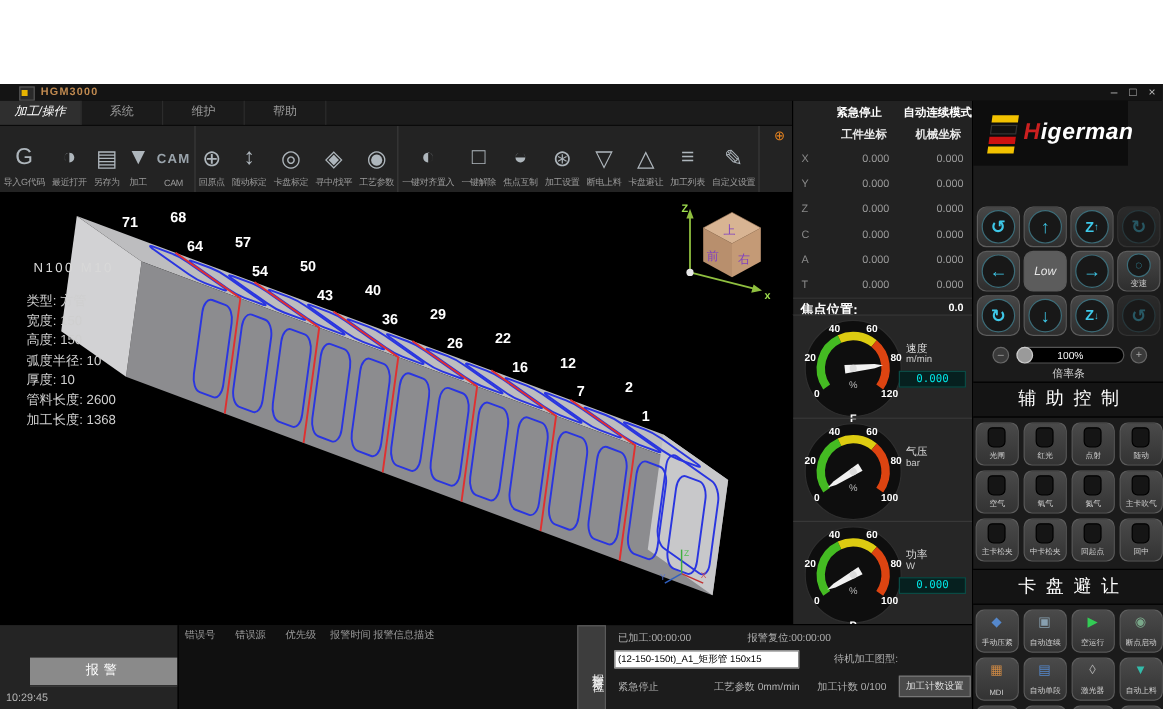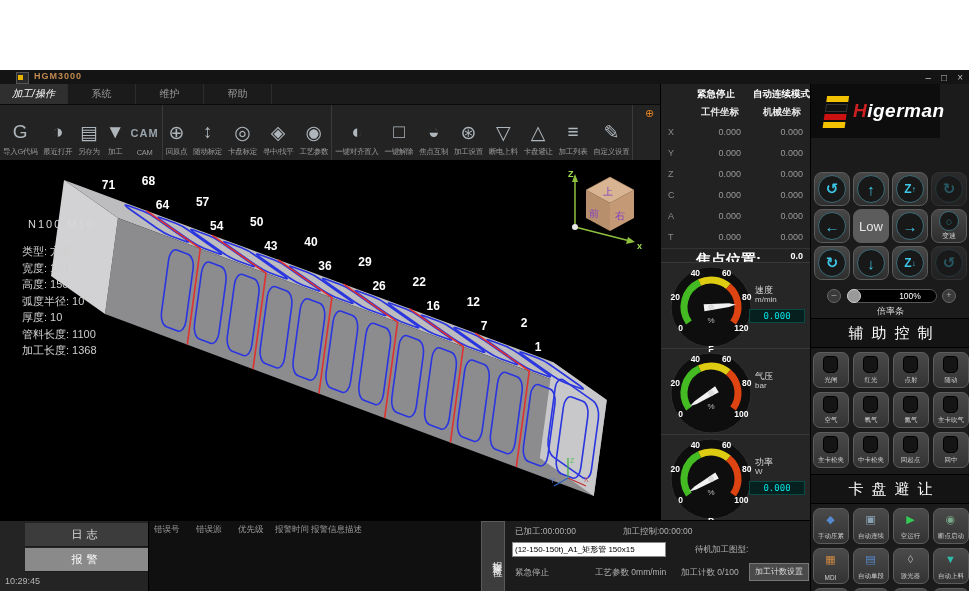--- a/index.html
+++ b/index.html
@@ -30,21 +30,21 @@
   #params{position:absolute;left:22px;top:83px;color:#cfcfcf;font-size:11px;line-height:16.5px;}
   
   #coords{position:absolute;left:660px;top:14px;width:150px;height:178px;background:#222;border-left:1px solid #000;}
   .co-head{position:absolute;top:4px;font-size:9.5px;color:#fff;font-weight:bold;}
   .co-sub{position:absolute;top:22px;font-size:9.5px;color:#e8e8e8;font-weight:bold;}
   .co-row{position:absolute;left:0;width:150px;height:21px;font-size:9px;color:#9a9a9a;}
   .co-axis{position:absolute;left:7px;top:5px;color:#8a8a8a;}
   .co-v1{position:absolute;left:38px;top:5px;width:42px;text-align:right;}
   .co-v2{position:absolute;left:100px;top:5px;width:42px;text-align:right;}
   #focusrow{position:absolute;left:0;top:164px;width:150px;height:14px;border-top:1px solid #333;}
-  #focusrow .fl{position:absolute;left:6px;top:2px;font-size:15px;color:#fff;font-weight:bold;margin-left:29px;}
+  #focusrow .fl{position:absolute;left:6px;top:2px;font-size:11px;color:#fff;font-weight:bold;}
   #focusrow .fv{position:absolute;right:8px;top:2px;font-size:9px;color:#fff;font-weight:bold;}
   
   #gaugepanel{position:absolute;left:660px;top:192px;width:150px;height:329px;background:#262626;border-left:1px solid #000;}
   .gauge-row{position:absolute;left:0;width:150px;height:86px;border-top:1px solid #383838;}
   .g-unit{position:absolute;left:94px;top:22px;width:54px;color:#ddd;font-size:9px;line-height:10px;}
   .g-unit .u2{font-size:8px;color:#ccc;}
   .g-val{position:absolute;left:88px;top:46px;width:54px;height:12px;background:#06201f;border:1px solid #0a4a44;
          color:#00e5e5;font-size:9px;line-height:12px;text-align:center;font-family:"DejaVu Sans Mono",monospace;}
   
   #sidebar{position:absolute;left:810px;top:14px;width:159px;height:507px;background:#1b1b1b;border-left:1px solid #000;}
@@ -53,38 +53,38 @@
   #logobars div{height:6px;margin-bottom:2px;}
   #brand{position:absolute;left:42px;top:16px;font-size:19px;font-weight:bold;font-style:italic;color:#fff;letter-spacing:0.5px;}
   #brand b{color:#cc2020;}
   .sec-title{position:absolute;left:0;width:159px;height:28px;line-height:28px;text-align:center;color:#fff;
              font-size:15px;letter-spacing:8px;text-indent:8px;background:#141414;border-top:1px solid #000;border-bottom:1px solid #000;}
   .btn-grid{position:absolute;left:0;width:159px;display:grid;grid-template-columns:repeat(4,36px);gap:3px;justify-content:center;}
   .axbtn{width:36px;height:34px;border-radius:8px;background:linear-gradient(#474747,#2e2e2e);border:1px solid #5c5c5c;
          display:flex;align-items:center;justify-content:center;box-sizing:border-box;}
   .axbtn .ring{width:26px;height:26px;border-radius:50%;background:#181818;border:1px solid #3c6c78;
          display:flex;align-items:center;justify-content:center;color:#3ec8e8;font-size:15px;font-weight:bold;}
-  .axbtn.txt{background:#5c5c5c;color:#e5e5e5;font-size:13px;}
+  .axbtn.txt{background:#5c5c5c;color:#e5e5e5;font-size:10px;font-style:italic;}
   .axbtn.dis{opacity:0.35;}
   .axbtn.small .ring{width:18px;height:18px;font-size:10px;}
   .axbtn .sml-label{font-size:7px;color:#ccc;}
   .zlab{font-size:12px;}
   .zarrow{font-size:8px;vertical-align:super;}
   .gbtn{width:36px;height:36px;border-radius:7px;background:linear-gradient(#4a4a4a,#333);border:1px solid #5c5c5c;
         display:flex;flex-direction:column;align-items:center;justify-content:space-between;box-sizing:border-box;padding:3px 1px 2px 1px;}
   .gbtn .blob{width:13px;height:15px;border-radius:4px 4px 5px 5px;background:#151515;border:1px solid #000;}
   .gbtn .glabel{font-size:7px;color:#d0d0d0;white-space:nowrap;transform:scale(0.92);}
   .gbtn .cglyph{height:15px;line-height:15px;font-size:11px;}
   
   #sliderrow{position:absolute;left:0;width:159px;height:18px;}
   .srbtn{position:absolute;top:3px;width:12px;height:12px;border-radius:50%;background:#3a3a3a;border:1px solid #666;
          color:#aaa;font-size:9px;line-height:11px;text-align:center;}
   #srtrack{position:absolute;left:36px;top:3px;width:88px;height:12px;background:#000;border:1px solid #555;border-radius:7px;}
   #srknob{position:absolute;left:-1px;top:-1px;width:12px;height:12px;border-radius:50%;background:#9a9a9a;border:1px solid #ccc;}
-  #srval{position:absolute;left:0;top:1px;width:88px;text-align:center;color:#fff;font-size:8.5px;padding-left:18px;}
+  #srval{position:absolute;left:0;top:1px;width:88px;text-align:center;color:#fff;font-size:8.5px;}
   #srlabel{position:absolute;left:0;width:159px;text-align:center;color:#ddd;font-size:9px;}
   
   #bottom{position:absolute;left:0;top:450px;width:810px;height:71px;background:#1c1c1c;border-top:1px solid #000;}
   #btabs{position:absolute;left:0;top:0;width:148px;height:71px;background:#242424;}
   .btab{position:absolute;left:25px;width:123px;height:23px;line-height:23px;text-align:center;font-size:11px;
         letter-spacing:4px;color:#ddd;background:#3c3c3c;border-bottom:1px solid #1a1a1a;}
   .btab.selected{background:#8a8a8a;color:#fff;}
   #btime{position:absolute;left:5px;top:55px;font-size:9px;color:#b5b5b5;}
   #alarmlist{position:absolute;left:148px;top:0;width:332px;height:71px;background:#101010;border-left:1px solid #000;}
   .alhead{position:absolute;top:3px;font-size:8.5px;color:#9a9a9a;white-space:nowrap;}
@@ -337,21 +337,21 @@
           <text x="-10" y="27" fill="#5070d0" font-size="7">Y</text>
         </g>
       </svg>
     <div id="gcode">N100 M10</div>
     <div id="params">
         <div>类型: 方管</div>
         <div>宽度: 150</div>
         <div>高度: 150</div>
         <div>弧度半径: 10</div>
         <div>厚度: 10</div>
-        <div>管料长度: 1100</div>
+        <div>管料长度: 2600</div>
         <div>加工长度: 1368</div>
       </div>
   </div>
 
   <div id="coords">
     <div class="co-head" style="left:36px;">紧急停止</div>
     <div class="co-head" style="left:92px;">自动连续模式</div>
     <div class="co-sub" style="left:40px;">工件坐标</div>
     <div class="co-sub" style="left:102px;text-align:right;">机械坐标</div>
     <div id="axisrows">
@@ -639,35 +639,34 @@
         </div>
         <div class="gbtn"></div>
         <div class="gbtn"></div>
         <div class="gbtn"></div>
         <div class="gbtn"></div>
       </div>
   </div>
 
   <div id="bottom">
     <div id="btabs">
-        <div class="btab" style="top: 2px;">日志</div>
         <div class="btab selected" style="top: 27px; text-align: center;">报警</div>
       </div>
     <div id="btime">10:29:45</div>
     <div id="alarmlist">
         <span class="alhead" style="left: 5px;">错误号</span>
         <span class="alhead" style="left: 47px;">错误源</span>
         <span class="alhead" style="left: 89px;">优先级</span>
         <span class="alhead" style="left: 126px;">报警时间</span>
         <span class="alhead" style="left: 162px;">报警信息描述</span>
       </div>
     <div id="alreset">报警复位</div>
     <div id="bstatus">
       <span class="bs-txt" style="left:10px;top:5px;">已加工:00:00:00</span>
-      <span class="bs-txt" style="left:118px;top:5px;">加工控制:00:00:00</span>
+      <span class="bs-txt" style="left:118px;top:5px;">报警复位:00:00:00</span>
       <div id="filebox">(12-150-150t)_A1_矩形管 150x15</div>
       <span class="bs-txt" style="left:190px;top:23px;">待机加工图型:</span>
       <span class="bs-txt" style="left:10px;top:46px;">紧急停止</span>
       <span class="bs-txt" style="left:90px;top:46px;">工艺参数 0mm/min</span>
       <span class="bs-txt" style="left:176px;top:46px;">加工计数 0/100</span>
       <div id="countbtn">加工计数设置</div>
     </div>
   </div>
 
 </div>

